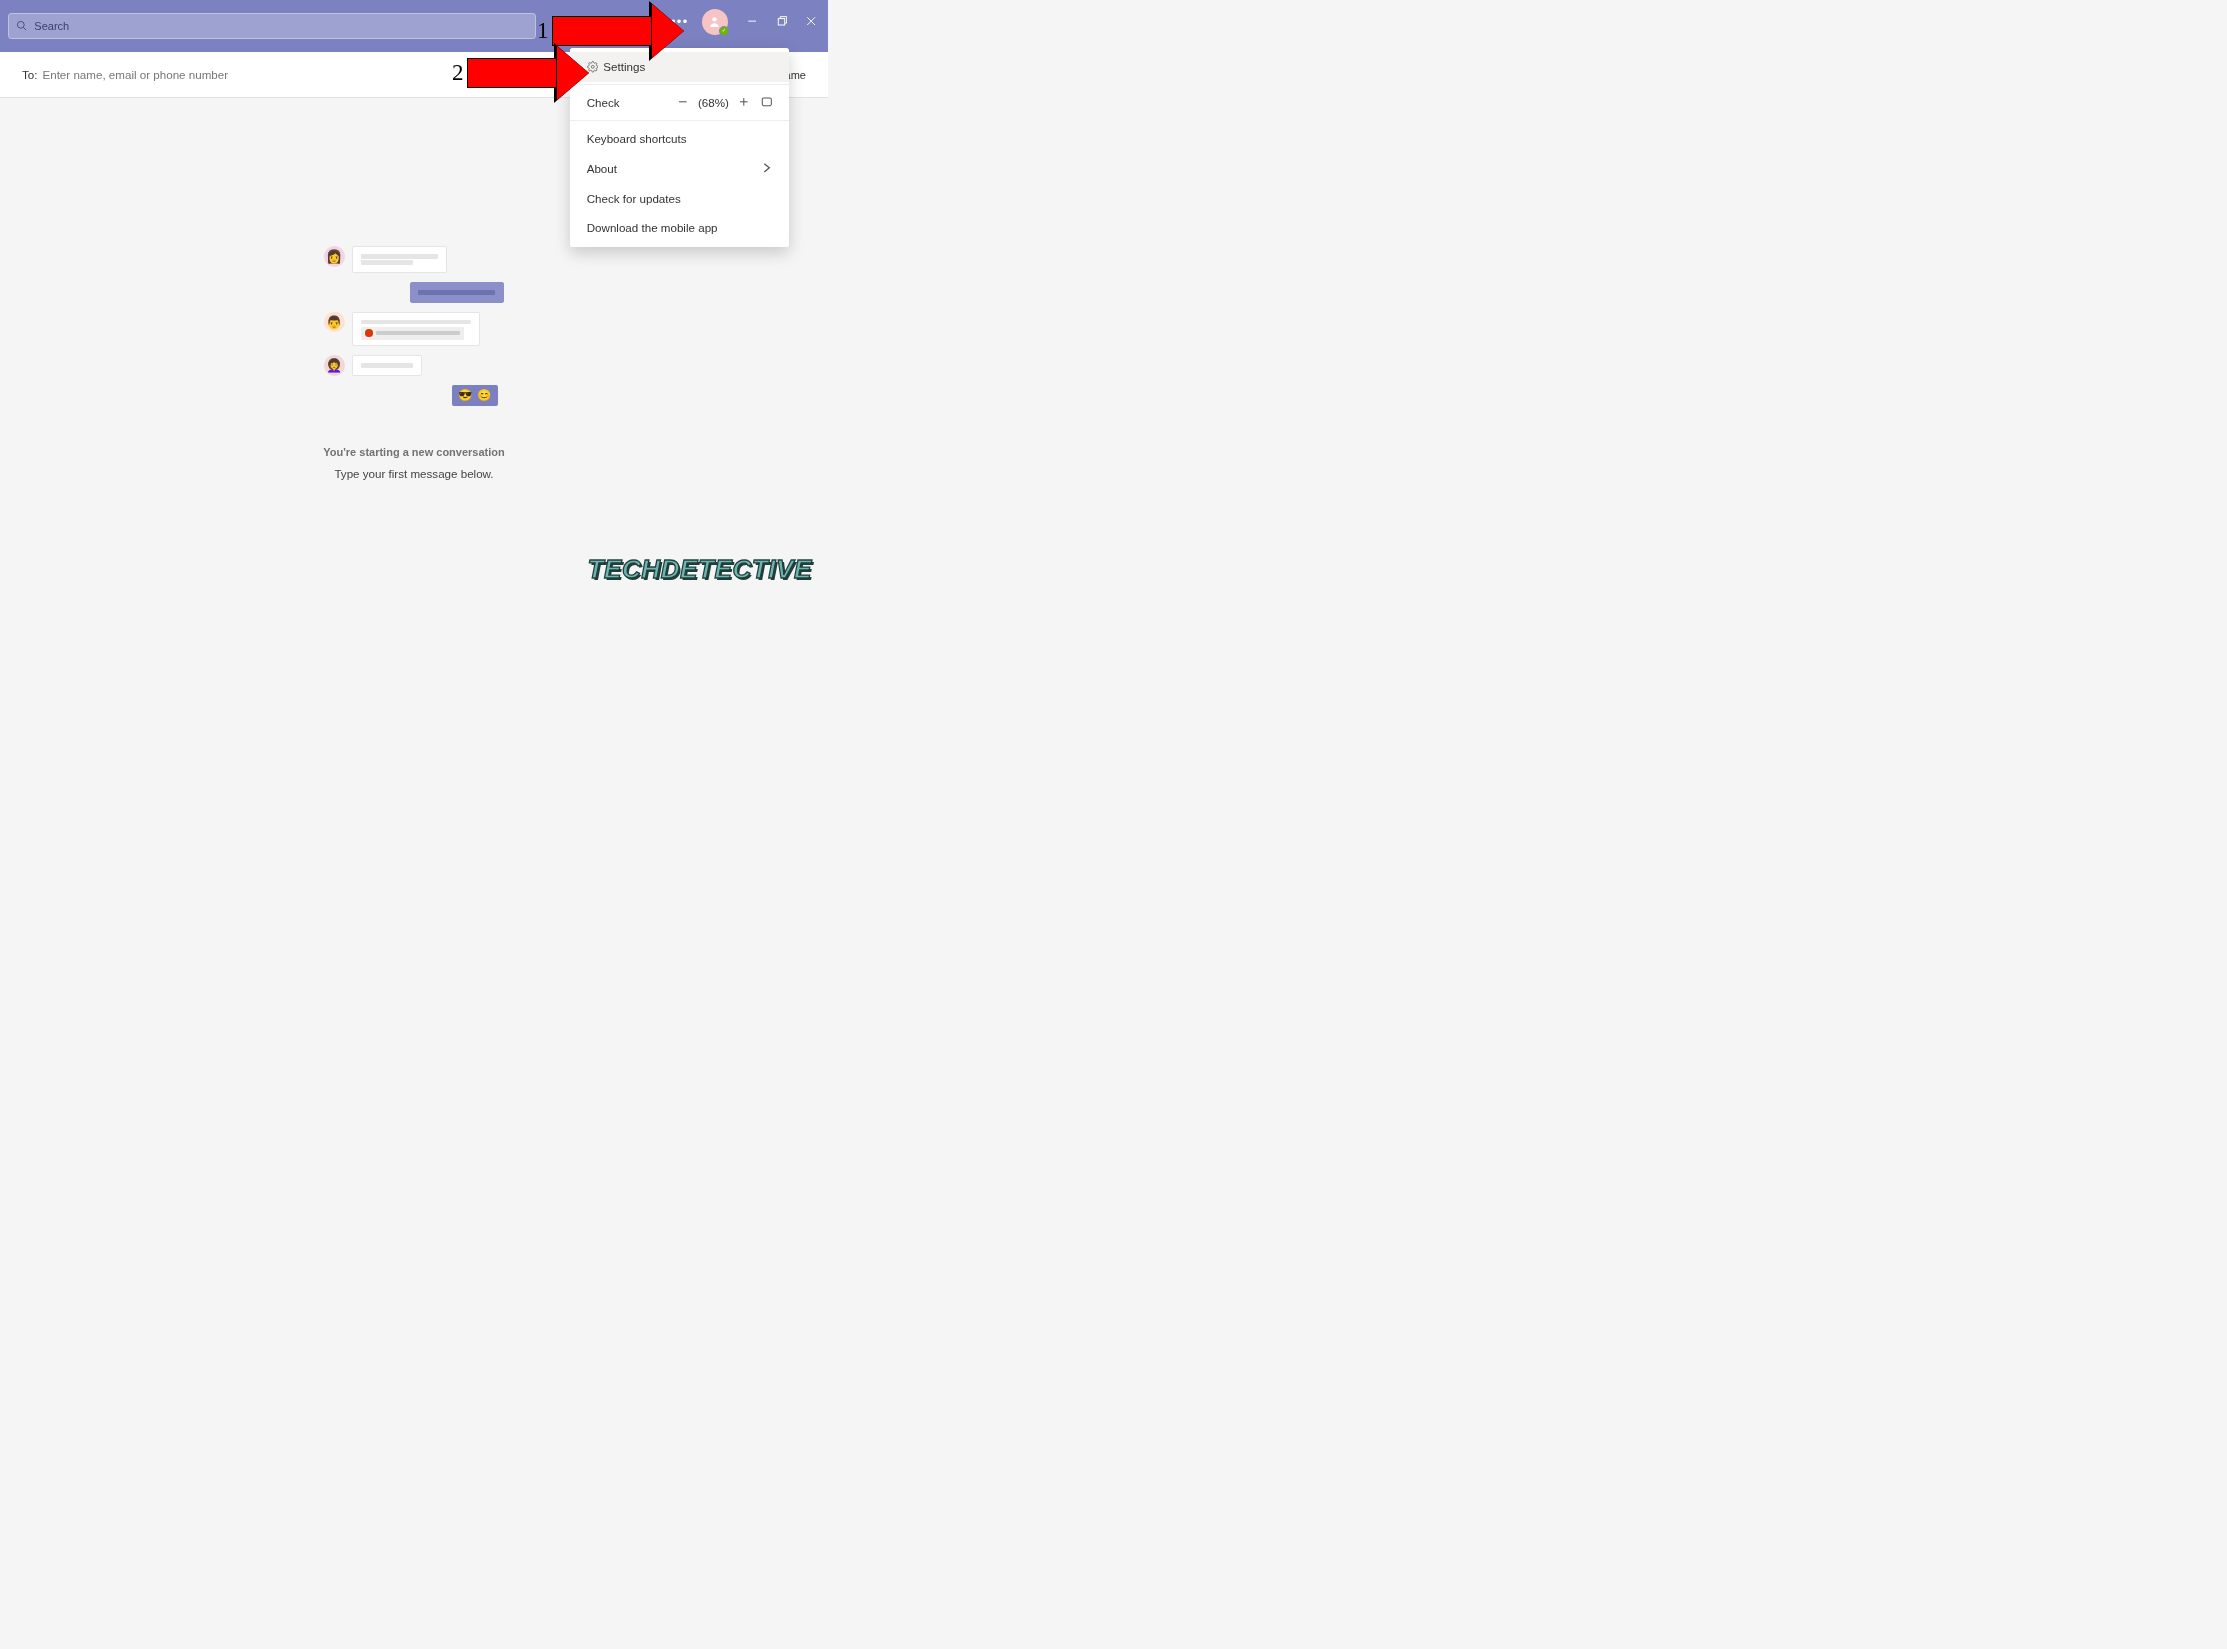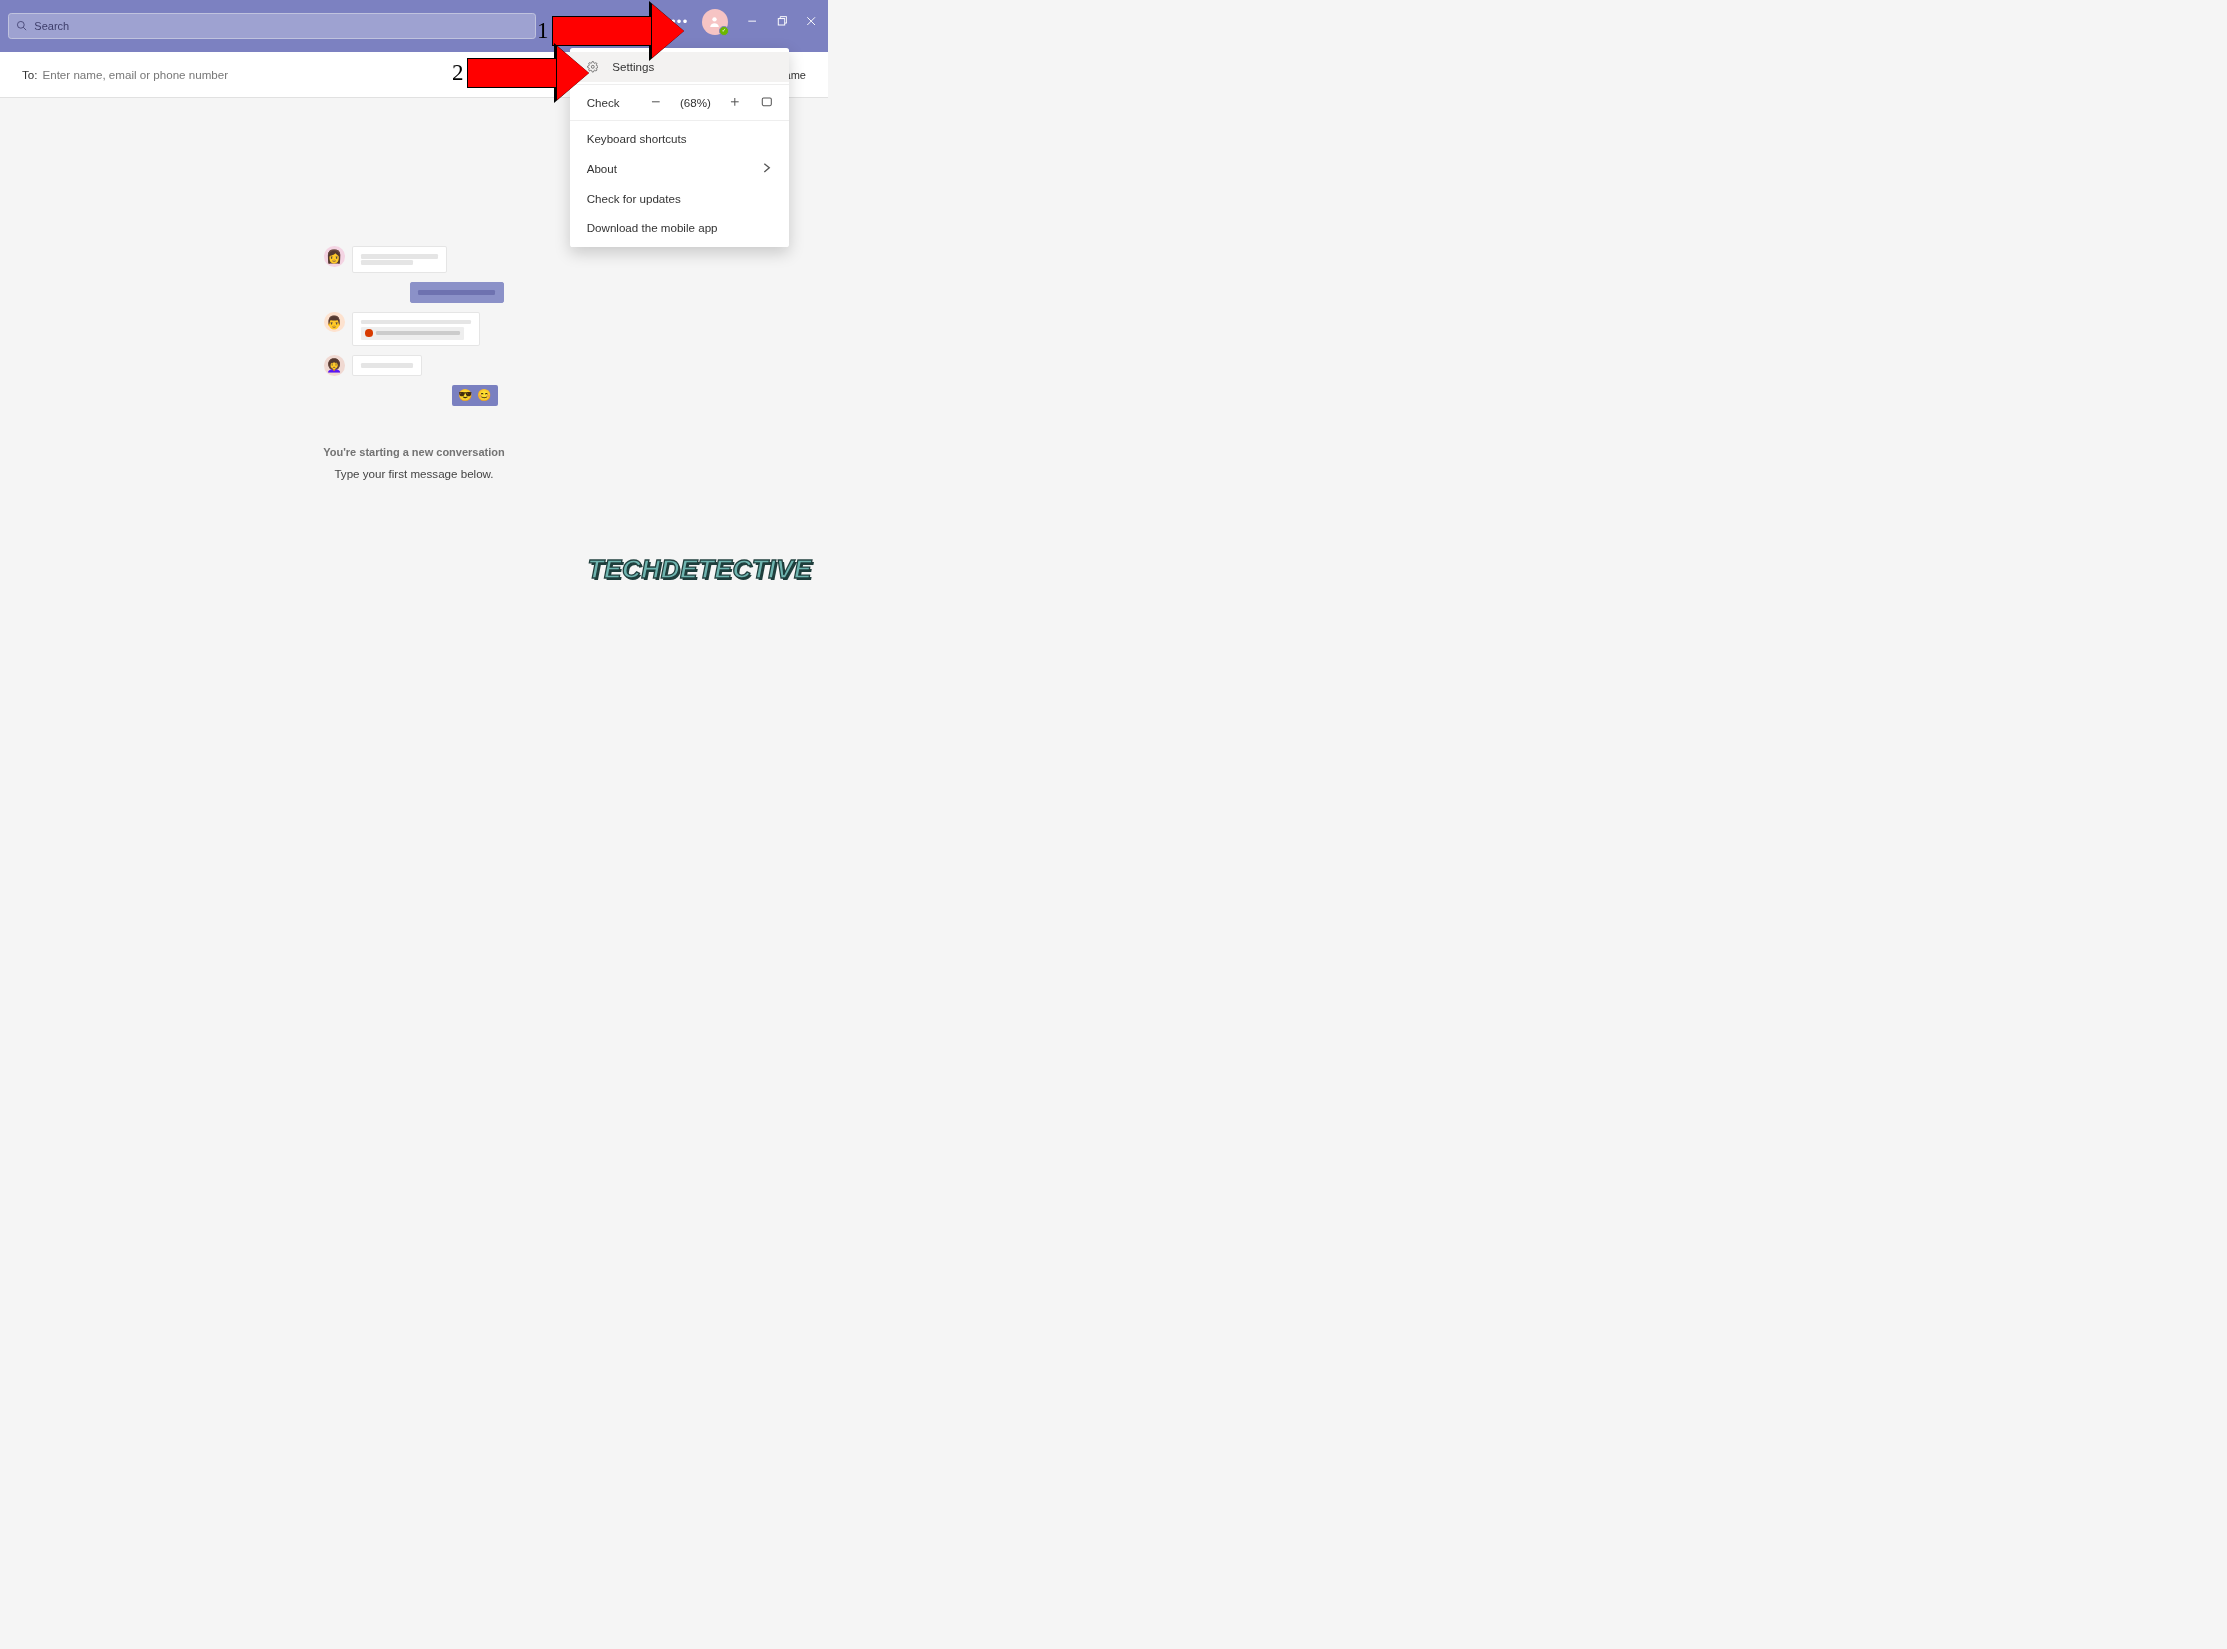--- a/index.html
+++ b/index.html
@@ -150,21 +150,21 @@
   width:219px;
   background:#fff;
   border-radius:2.6px;
   box-shadow:0 5.2px 15.5px rgba(0,0,0,.18);
   padding:3.9px 0;
 }
 .menu-row{
   display:flex;align-items:center;
   padding:8.4px 16.7px;
   font-size:11.6px;color:#333;cursor:pointer;
-  gap:14px;
+  gap:5px;
 }
 .menu-row.hover{background:#f3f2f1;}
 .menu-row .spacer{flex:1;}
 .menu-sep{height:0.6px;background:#eee;margin:2.6px 0;}
 .menu-row svg{width:11.6px;height:11.6px;flex-shrink:0;}
 
 
 .arrow {
   position:absolute;
   display:flex;align-items:center;

